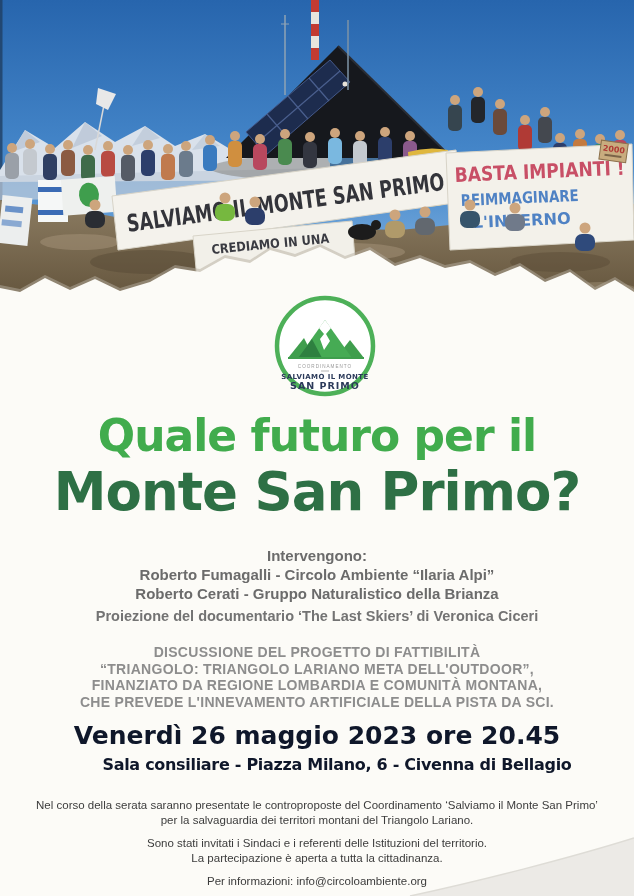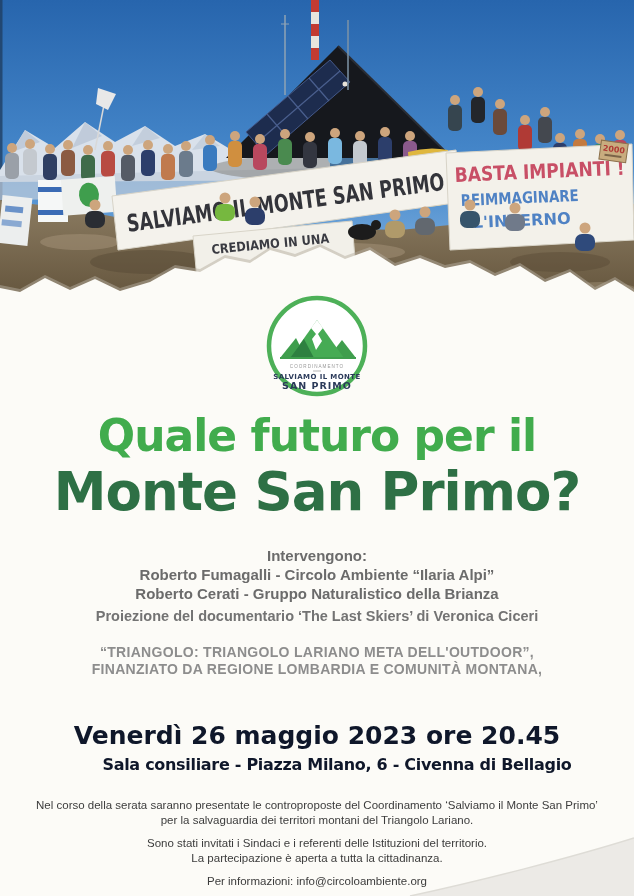--- a/index.html
+++ b/index.html
@@ -7,21 +7,21 @@
     width:634px;height:896px;
     background:#e9e9e9;
     font-family:"Liberation Sans",sans-serif;
     -webkit-font-smoothing:antialiased;
   }
   .poster{
     position:relative;width:634px;height:896px;
     background:#fcfbf7;overflow:hidden;
   }
   .photo{position:absolute;top:0;left:0;width:634px;height:312px;}
-  .logo{position:absolute;top:295px;left:266px;width:102px;height:102px;}
+  .logo{position:absolute;top:295px;left:274px;width:102px;height:102px;}
   .block{position:absolute;left:0;width:634px;text-align:center;}
 
   .title{top:410px;}
   .title-line1{
     font-family:"DejaVu Sans",sans-serif;font-weight:bold;
     font-size:44px;line-height:52px;letter-spacing:-1px;color:#41ac4d;
   }
   .title-line2{
     font-family:"DejaVu Sans",sans-serif;font-weight:bold;
     font-size:53px;line-height:60px;letter-spacing:-1px;color:#2e7045;
@@ -246,22 +246,24 @@
 
   <div class="block speakers">
     <div class="heading">Intervengono:</div>
     <div>Roberto Fumagalli - Circolo Ambiente “Ilaria Alpi”</div>
     <div>Roberto Cerati - Gruppo Naturalistico della Brianza</div>
   </div>
 
   <div class="block documentary">Proiezione del documentario ‘The Last Skiers’ di Veronica Ciceri</div>
 
   <div class="block discussion">
+    <div>DISCUSSIONE DEL PROGETTO DI FATTIBILITÀ</div>
     <div>“TRIANGOLO: TRIANGOLO LARIANO META DELL'OUTDOOR”,</div>
     <div>FINANZIATO DA REGIONE LOMBARDIA E COMUNITÀ MONTANA,</div>
+    <div>CHE PREVEDE L'INNEVAMENTO ARTIFICIALE DELLA PISTA DA SCI.</div>
   </div>
 
   <div class="block event">
     <div class="event-datetime">Venerdì 26 maggio 2023 ore 20.45</div>
     <div class="event-location">Sala consiliare - Piazza Milano, 6 - Civenna di Bellagio</div>
   </div>
 
   <div class="block footer">
     <div class="para">
       <div>Nel corso della serata saranno presentate le controproposte del Coordinamento ‘Salviamo il Monte San Primo’</div>

